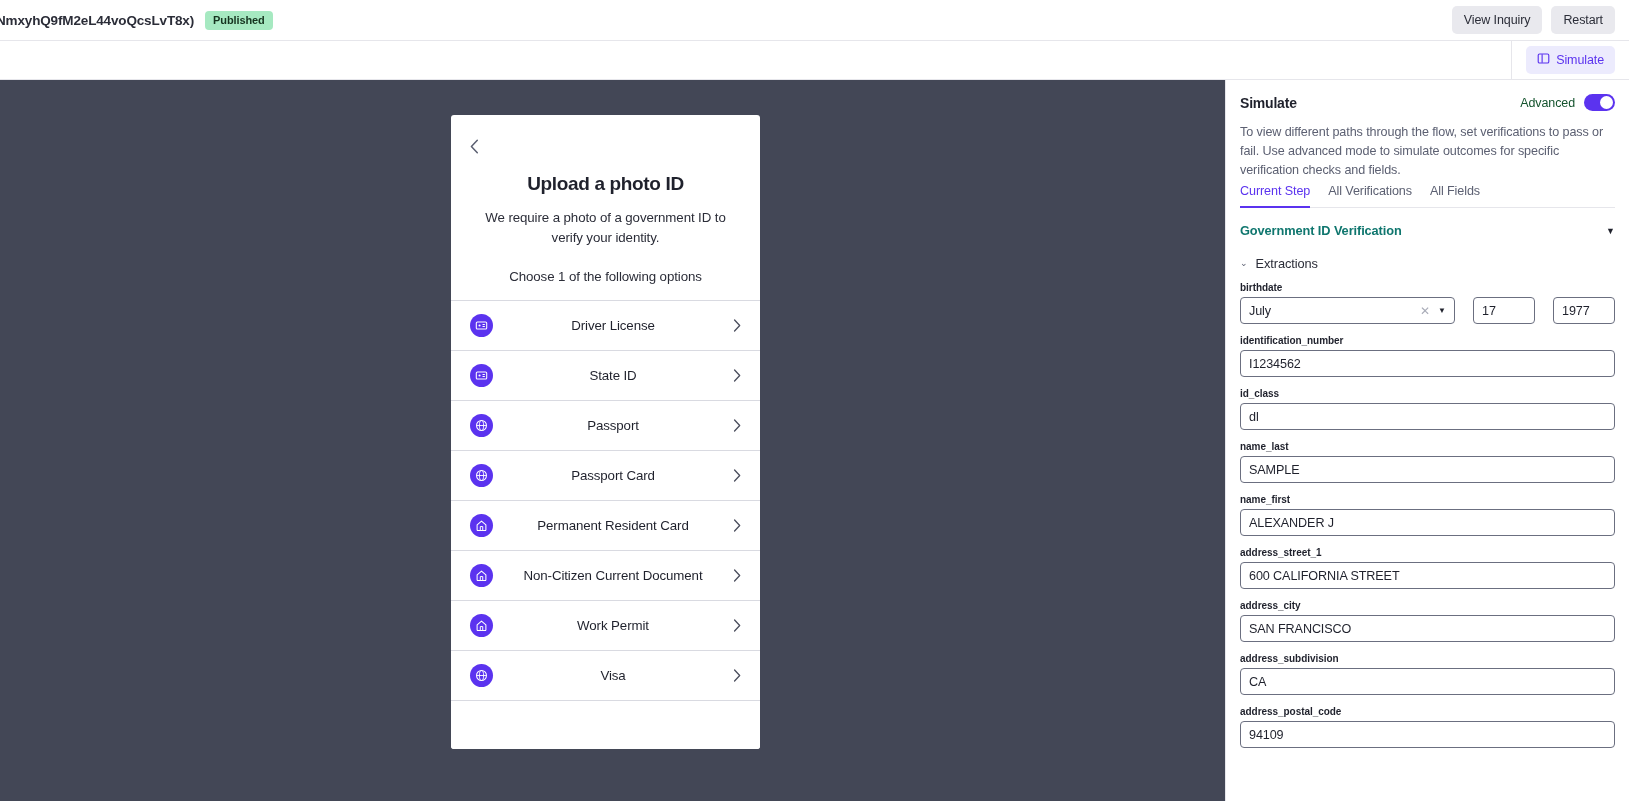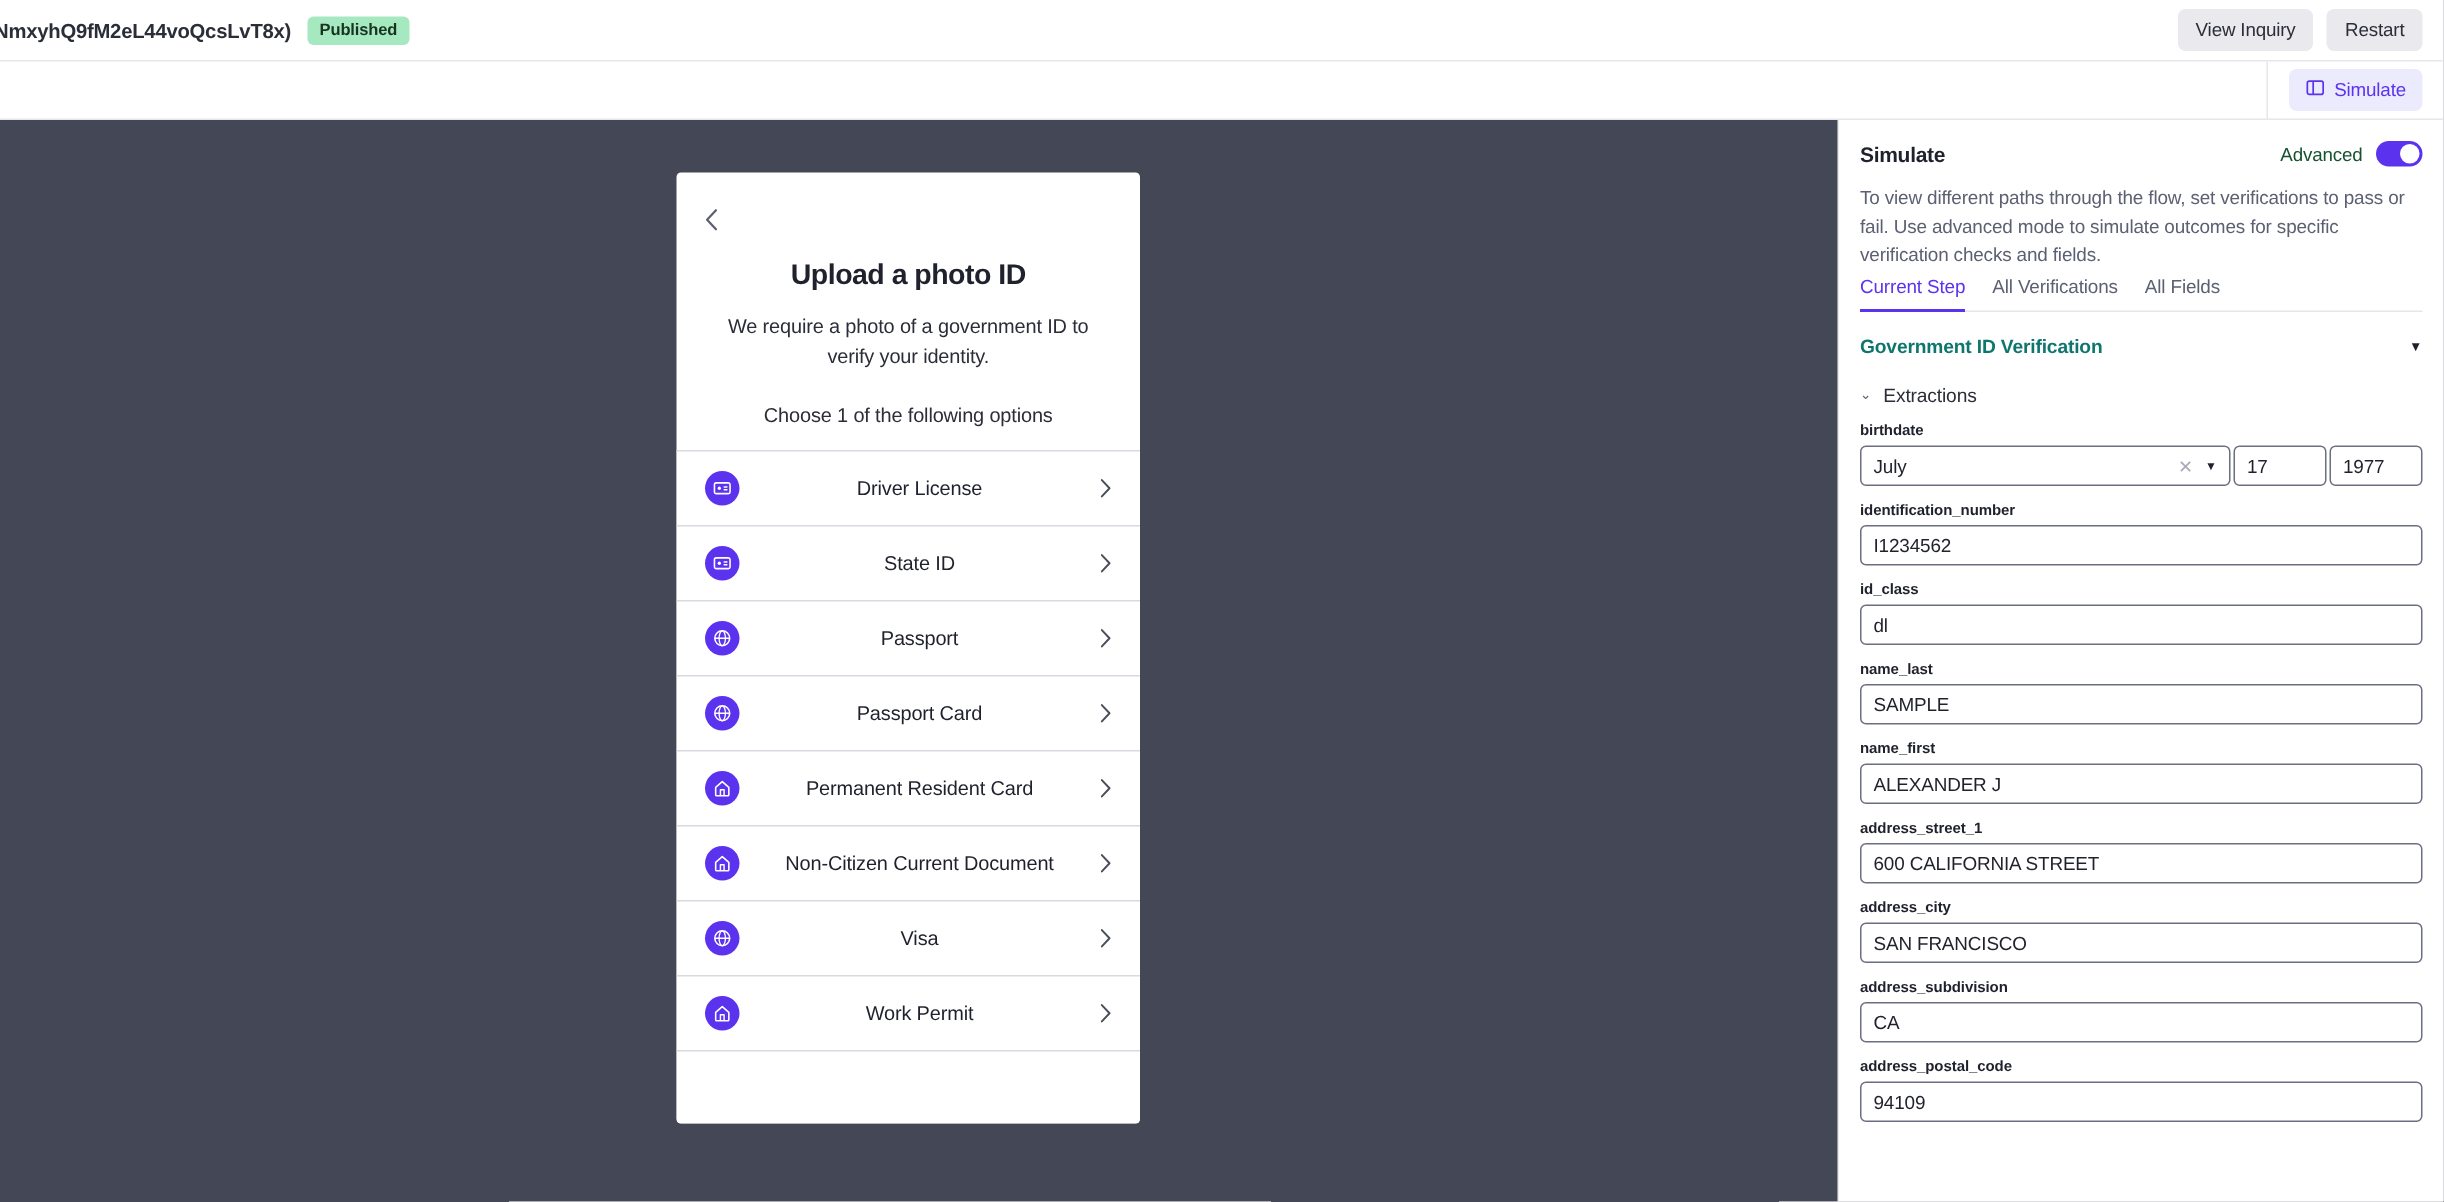--- a/index.html
+++ b/index.html
@@ -174,21 +174,21 @@
     font-size: 10px; font-weight: bold; color: #1f212c;
     letter-spacing: -0.05px; margin-bottom: 4px; display: block;
   }
   .inp {
     width: 100%; height: 27px;
     border: 1px solid #6b6f80; border-radius: 4px;
     background: #fff; color: #1f212c;
     font-size: 12.6px; font-family: inherit;
     padding: 0 8px; letter-spacing: -0.1px; outline: none;
   }
-  .date-row { display: flex; gap: 2px; }
+  .date-row { display: flex; gap: 18px; }
   .select-box {
     flex: 1; height: 27px; position: relative;
     border: 1px solid #6b6f80; border-radius: 4px;
     background: #fff; display: flex; align-items: center;
     padding: 0 8px; cursor: pointer;
   }
   .select-val { flex: 1; font-size: 12.6px; color: #1f212c; letter-spacing: -0.1px; }
   .select-clear { color: #a9acb8; font-size: 12px; margin-right: 8px; cursor: pointer; }
   .select-caret { color: #1f212c; font-size: 8px; }
   .date-small { width: 62px; }
@@ -325,40 +325,40 @@
               <span class="opt-label">Non-Citizen Current Document</span>
               <span class="opt-chevron">
                 <svg width="8" height="13" viewBox="0 0 9 15" fill="none">
                   <path d="M1.7 1.2l5.9 6.3-5.9 6.3" stroke="#4a4d5c" stroke-width="1.5" stroke-linecap="round" stroke-linejoin="round"></path>
                 </svg>
               </span>
             </div>
             <div class="option-row">
               <span class="opt-icon">
                 <svg width="13" height="13" viewBox="0 0 16 16" fill="none">
+                  <path d="M2.6 7.2L8 2.6l5.4 4.6v6.1a0.8 0.8 0 0 1-0.8 0.8H3.4a0.8 0.8 0 0 1-0.8-0.8V7.2z" stroke="#fff" stroke-width="1.3" stroke-linejoin="round"></path>
+                  <path d="M6.5 14V9.3h3V14" stroke="#fff" stroke-width="1.2" stroke-linejoin="round"></path>
+                </svg>
+              </span>
+              <span class="opt-label">Work Permit</span>
+              <span class="opt-chevron">
+                <svg width="8" height="13" viewBox="0 0 9 15" fill="none">
+                  <path d="M1.7 1.2l5.9 6.3-5.9 6.3" stroke="#4a4d5c" stroke-width="1.5" stroke-linecap="round" stroke-linejoin="round"></path>
+                </svg>
+              </span>
+            </div>
+            <div class="option-row">
+              <span class="opt-icon">
+                <svg width="13" height="13" viewBox="0 0 16 16" fill="none">
                   <circle cx="8" cy="8" r="6.1" stroke="#fff" stroke-width="1.3"></circle>
                   <ellipse cx="8" cy="8" rx="2.6" ry="6.1" stroke="#fff" stroke-width="1.1"></ellipse>
                   <line x1="2" y1="8" x2="14" y2="8" stroke="#fff" stroke-width="1.1"></line>
                 </svg>
               </span>
               <span class="opt-label">Visa</span>
-              <span class="opt-chevron">
-                <svg width="8" height="13" viewBox="0 0 9 15" fill="none">
-                  <path d="M1.7 1.2l5.9 6.3-5.9 6.3" stroke="#4a4d5c" stroke-width="1.5" stroke-linecap="round" stroke-linejoin="round"></path>
-                </svg>
-              </span>
-            </div>
-            <div class="option-row">
-              <span class="opt-icon">
-                <svg width="13" height="13" viewBox="0 0 16 16" fill="none">
-                  <path d="M2.6 7.2L8 2.6l5.4 4.6v6.1a0.8 0.8 0 0 1-0.8 0.8H3.4a0.8 0.8 0 0 1-0.8-0.8V7.2z" stroke="#fff" stroke-width="1.3" stroke-linejoin="round"></path>
-                  <path d="M6.5 14V9.3h3V14" stroke="#fff" stroke-width="1.2" stroke-linejoin="round"></path>
-                </svg>
-              </span>
-              <span class="opt-label">Work Permit</span>
               <span class="opt-chevron">
                 <svg width="8" height="13" viewBox="0 0 9 15" fill="none">
                   <path d="M1.7 1.2l5.9 6.3-5.9 6.3" stroke="#4a4d5c" stroke-width="1.5" stroke-linecap="round" stroke-linejoin="round"></path>
                 </svg>
               </span>
             </div>
           </div>
         <div class="card-foot"></div>
       </div>
 

